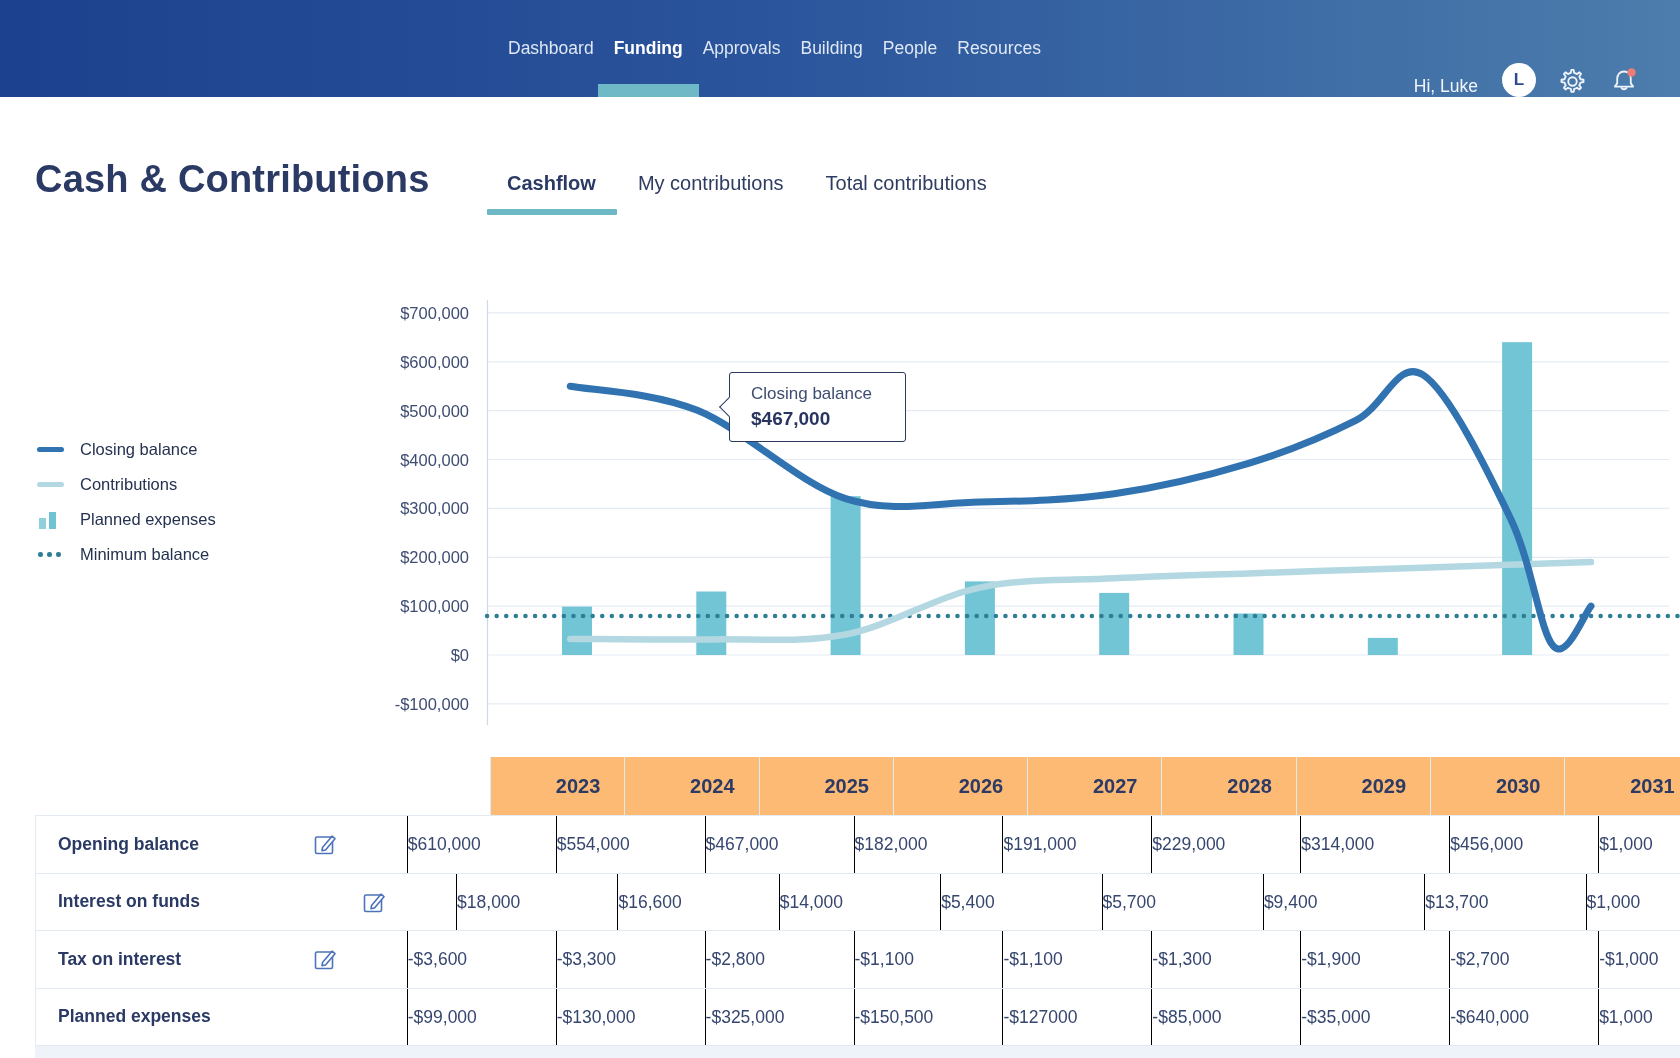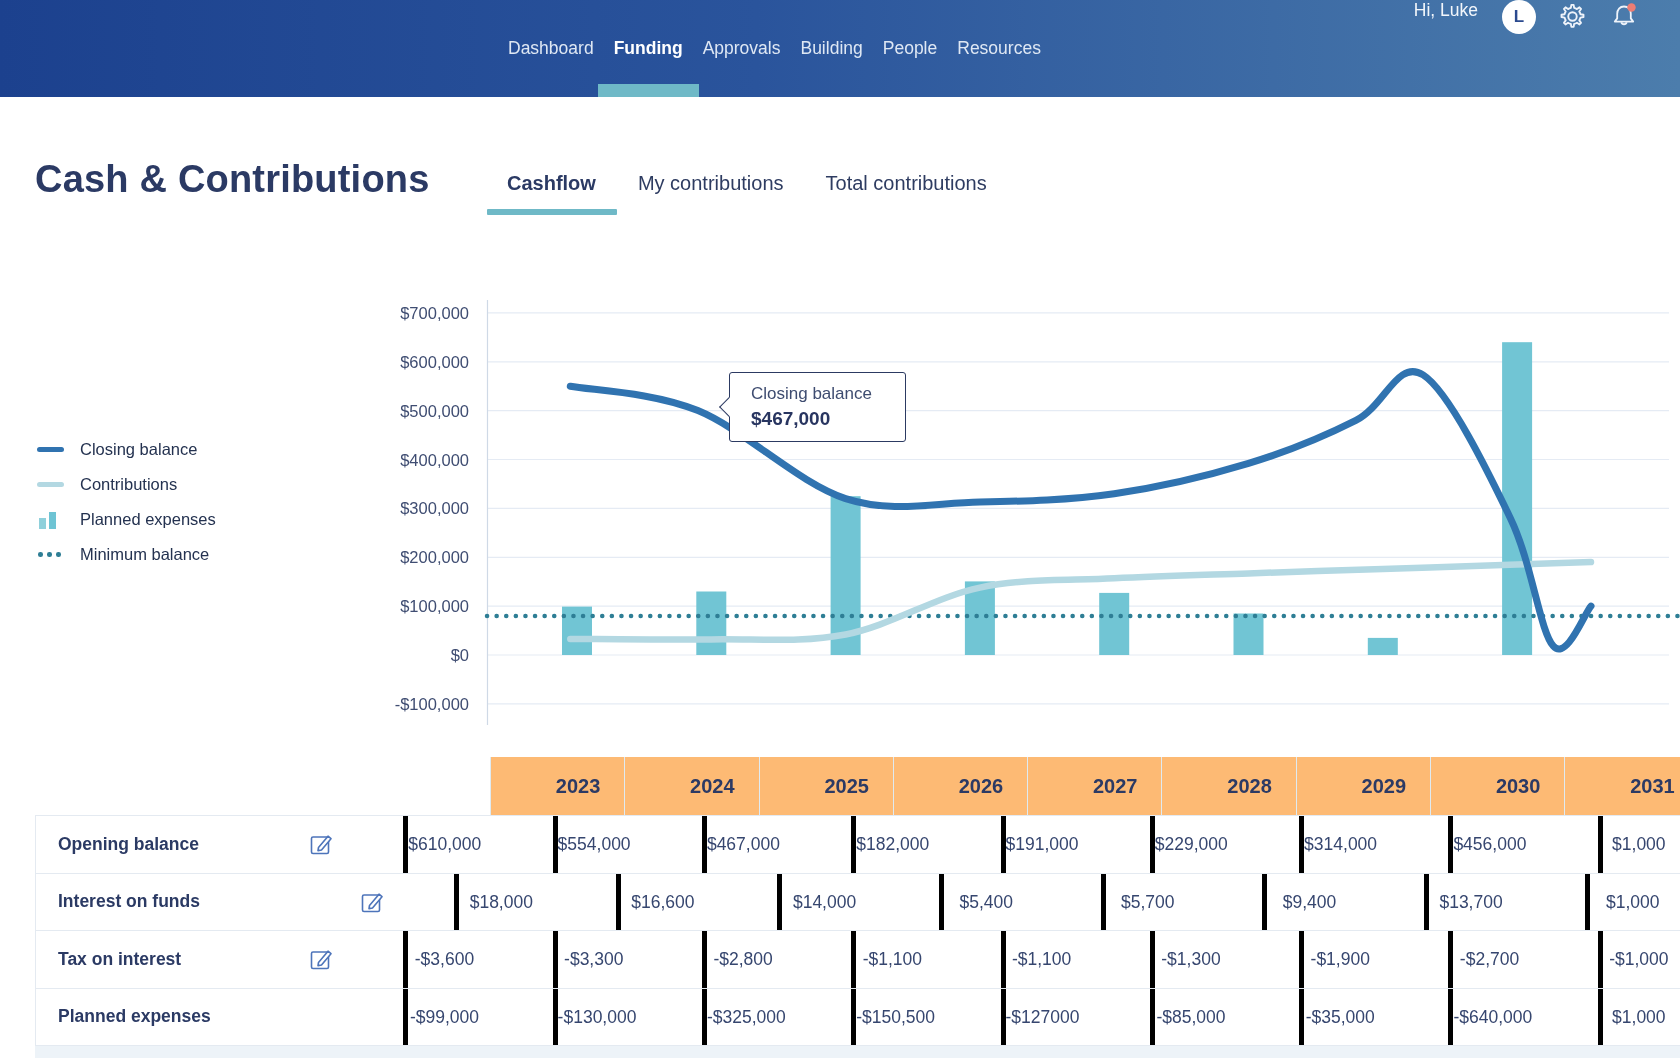--- a/index.html
+++ b/index.html
@@ -16,21 +16,21 @@
     display:flex;align-items:center;
   }
   .brand{position:absolute;left:35px;top:0;height:97px;display:flex;align-items:center;gap:12px;cursor:pointer;}
   .brand-text{font-size:28px;font-weight:bold;letter-spacing:.3px;color:#ffffff;}
   .brand-text .view{color:#5fc0cc;}
   .nav-items{position:absolute;left:508px;top:0;height:97px;display:flex;gap:20px;}
   .nav-item{position:relative;display:flex;align-items:center;height:97px;
     color:#dfe8f4;font-size:17.5px;cursor:pointer;white-space:nowrap;}
   .nav-item.active{color:#ffffff;font-weight:bold;}
   .nav-item.active::after{content:'';position:absolute;left:-16px;right:-16px;bottom:0;height:13px;background:#6fb9c7;}
-  .nav-right{position:absolute;right:40px;top:0;height:97px;display:flex;align-items:flex-start;gap:20px;}
+  .nav-right{position:absolute;right:40px;top:0;height:97px;display:flex;align-items:flex-end;gap:20px;}
   .greeting{color:#f2f6fb;font-size:17.5px;margin-right:4px;}
   .avatar{width:34px;height:34px;border-radius:50%;background:#ffffff;color:#2b4a8f;
     font-size:17px;font-weight:bold;display:flex;align-items:center;justify-content:center;cursor:pointer;}
   .icon-btn{width:32px;height:32px;display:flex;align-items:center;justify-content:center;cursor:pointer;}
   
   .page-title{position:absolute;left:35px;top:158px;font-size:38px;font-weight:bold;color:#2b3a64;letter-spacing:.2px;}
   .tabs{position:absolute;left:507px;top:172px;display:flex;gap:42px;text-align:right;}
   .tab{position:relative;font-size:20px;color:#2e3c61;cursor:pointer;white-space:nowrap;}
   .tab.active{font-weight:bold;color:#2b3a64;}
   .tab.active::after{content:'';position:absolute;left:-20px;right:-21px;bottom:-20px;height:6.5px;background:#6fb9c7;border-radius:1px;}
@@ -62,22 +62,22 @@
   
   .table{position:absolute;left:35px;top:757px;width:1664px;}
   .hrow{display:flex;height:58px;}
   .hspacer{width:455px;}
   .th{width:134.3px;box-sizing:border-box;background:#fdba74;border-left:1px solid #dfeaf1;
     font-size:20px;font-weight:bold;color:#2c3a64;text-align:right;line-height:58px;padding-right:24px;}
   .trow{display:flex;height:57.5px;border-top:1px solid #e4eaf1;border-left:1px solid #e4eaf1;box-sizing:border-box;}
   .label-cell{width:455px;box-sizing:border-box;display:flex;align-items:center;padding-left:22px;}
   .row-label{font-size:17.5px;font-weight:bold;color:#2b3a64;}
   .edit-btn{margin-left:auto;margin-right:21px;width:26px;height:26px;cursor:pointer;display:flex;align-items:center;justify-content:center;}
-  .td{width:134.3px;box-sizing:border-box;border-left:5px solid #000000;
-    font-size:17.5px;color:#36466f;text-align:center;line-height:56.5px;padding-right:24px;white-space:nowrap;overflow:hidden;margin-left:48px;}
+  .td{width:134.3px;box-sizing:border-box;border-left:1px solid #000000;
+    font-size:17.5px;color:#36466f;text-align:left;line-height:56.5px;padding-right:24px;white-space:nowrap;overflow:hidden;margin-left:48px;}
   .partial-row{height:14px;background:#edf3f8;border-top:1px solid #e4eaf1;}
 </style>
 </head>
 <body>
 
 <div class="navbar">
 
   <div class="nav-items">
     <div class="nav-item">Dashboard</div>
     <div class="nav-item active">Funding</div>

